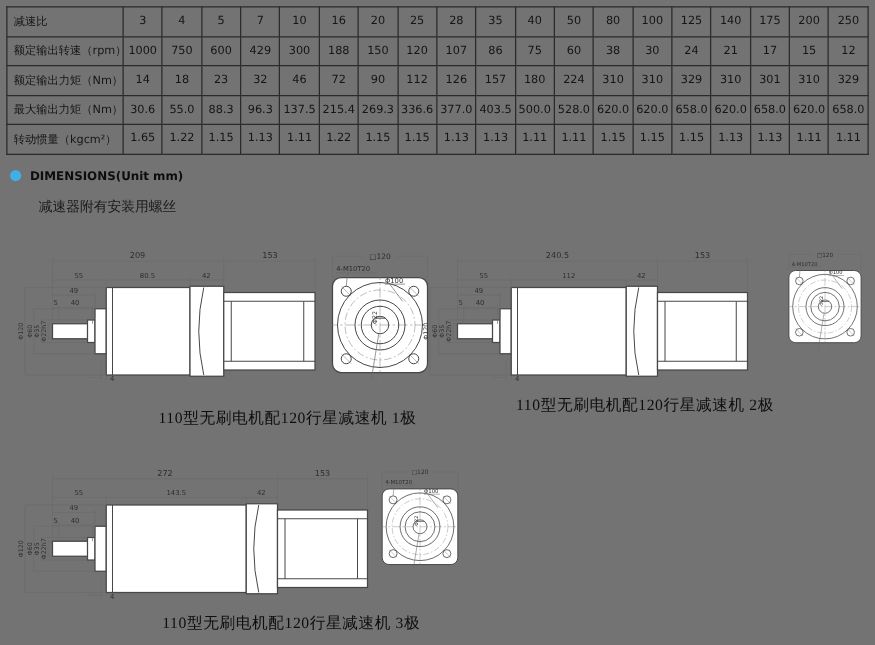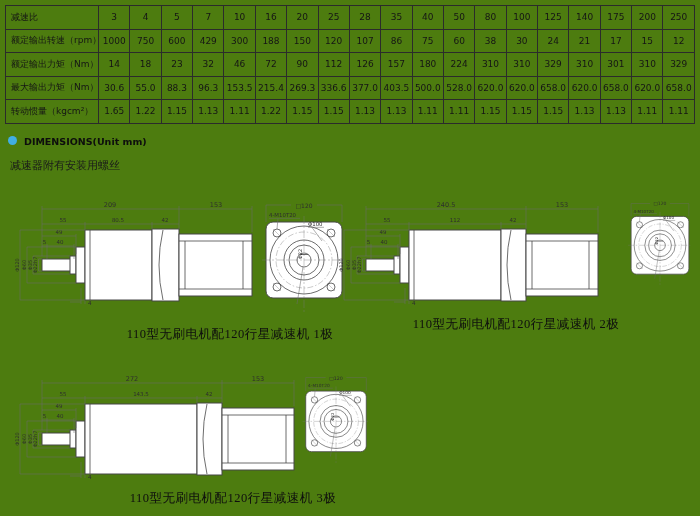--- a/index.html
+++ b/index.html
@@ -1,31 +1,31 @@
 <!DOCTYPE html>
 <html><head>
 <meta charset="utf-8">
 <style>
   * { margin:0; padding:0; box-sizing:border-box; }
   body { width:700px; height:516px; background:#ffffff; font-family:"DejaVu Sans", sans-serif; }
-  .page { position:relative; width:700px; height:516px; background:#4d7c0f; overflow:hidden;padding-left:19px; }
+  .page { position:relative; width:700px; height:516px; background:#737373; overflow:hidden;padding-left:19px; }
 
   
   table.spec { position:absolute; left:5px; top:5px; width:690px; border-collapse:collapse; table-layout:fixed; }
   table.spec td { border:1px solid #2b2b2b; height:23.5px; text-align:center; vertical-align:middle;
                   font-size:9px; color:#151515; padding:0; overflow:hidden; white-space:nowrap; }
   table.spec td.lbl { width:93px; text-align:left; padding-left:5px; font-size:9px; }
 
   
   .sec-head { position:absolute; left:8px; top:136px; display:flex; align-items:flex-end; }
   .dot { width:9px; height:9px; border-radius:50%; background:#41aee4; margin:0 2px 4px 0; }
   .t-cn { font-size:14.5px; font-weight:bold; color:#0d0d0d; letter-spacing:0.5px; }
   .t-en { font-size:9.5px; font-weight:bold; color:#0d0d0d; margin-left:5px; padding-bottom:2px; }
   .sec-note { position:absolute; left:10px; top:158px; display:flex; align-items:flex-end; }
-  .n-cn { font-size:11px; color:#1a1a1a; }
+  .n-cn { font-size:11px; color:#1a1a1a;margin-left:21px; }
   .n-en { font-size:10px; color:#1a1a1a; margin-left:4px; }
 
   
   svg { position:absolute; overflow:visible; }
   .ol  { stroke:#474747; stroke-width:1; fill:#ffffff; }
   .ol2 { stroke:#474747; stroke-width:0.8; fill:none; }
   .dl  { stroke:#6a6a6a; stroke-width:0.55; fill:none; }
   .cl  { stroke:#7a7a7a; stroke-width:0.4; fill:none; }
   text.dim  { font-size:6.5px; fill:#2e2e2e; }
   text.dims { font-size:5.5px; fill:#2e2e2e; }
@@ -108,21 +108,21 @@
           <td>301</td>
           <td>310</td>
           <td>329</td>
         </tr>
         <tr>
           <td class="lbl">最大输出力矩（Nm）</td>
           <td>30.6</td>
           <td>55.0</td>
           <td>88.3</td>
           <td>96.3</td>
-          <td>153.5</td>
+          <td>137.5</td>
           <td>215.4</td>
           <td>269.3</td>
           <td>336.6</td>
           <td>377.0</td>
           <td>403.5</td>
           <td>500.0</td>
           <td>528.0</td>
           <td>620.0</td>
           <td>620.0</td>
           <td>658.0</td>

